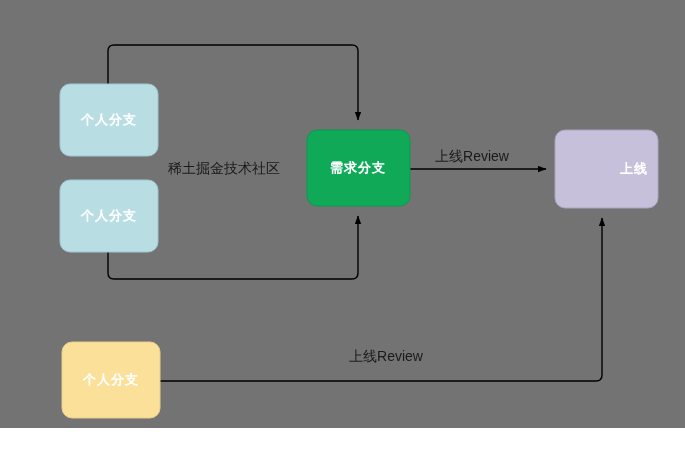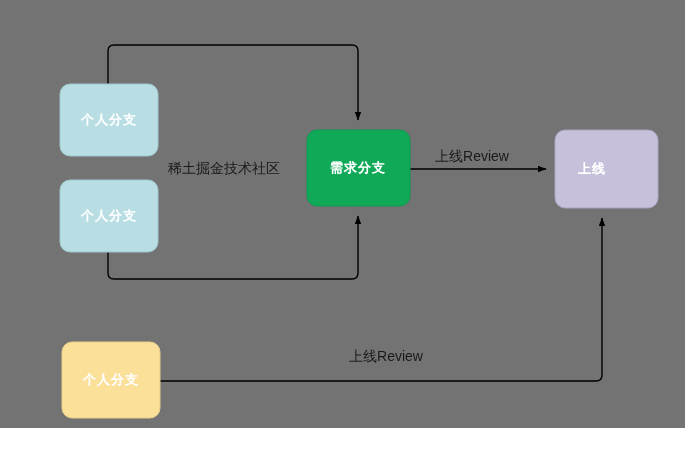--- a/index.html
+++ b/index.html
@@ -81,21 +81,21 @@
 
     <rect x="62" y="342" width="98" height="76" rx="10" ry="10" fill="#fbe09a" stroke="#e8cf8c" stroke-width="1"></rect>
   </svg>
 
   <div class="node-label" style="left:109px; top:120px;">个人分支</div>
 
   <div class="node-label" style="left:109px; top:216px;">个人分支</div>
 
   <div class="node-label" style="left:358px; top:168px;text-align:right;">需求分支</div>
 
-  <div class="node-label" style="left:592px; top:169px;">上线</div>
+  <div class="node-label" style="left:634px; top:169px;">上线</div>
 
   <div class="node-label" style="left:111px; top:380px;">个人分支</div>
 
   <div class="edge-label" style="left:224px; top:169px;">稀土掘金技术社区</div>
 
   <div class="edge-label" style="left:472px; top:157px;">上线Review</div>
 
   <div class="edge-label" style="left:386px; top:357px;">上线Review</div>
 
 

